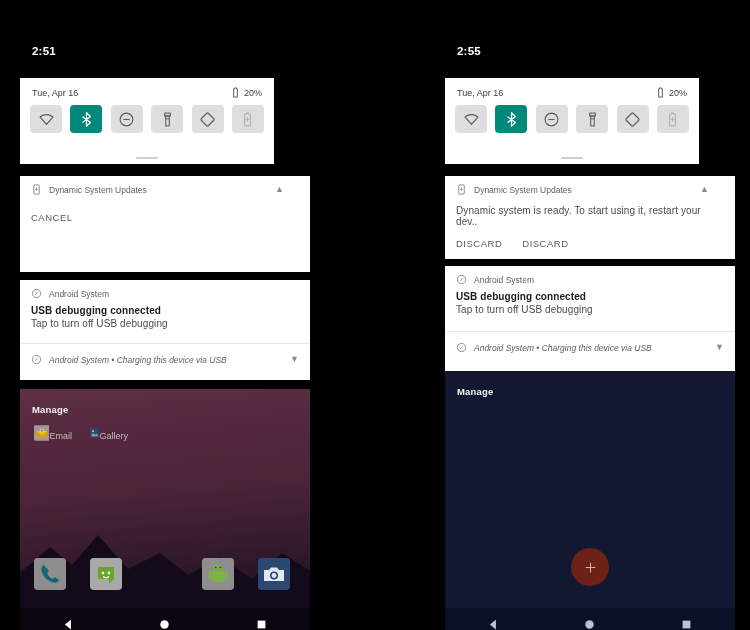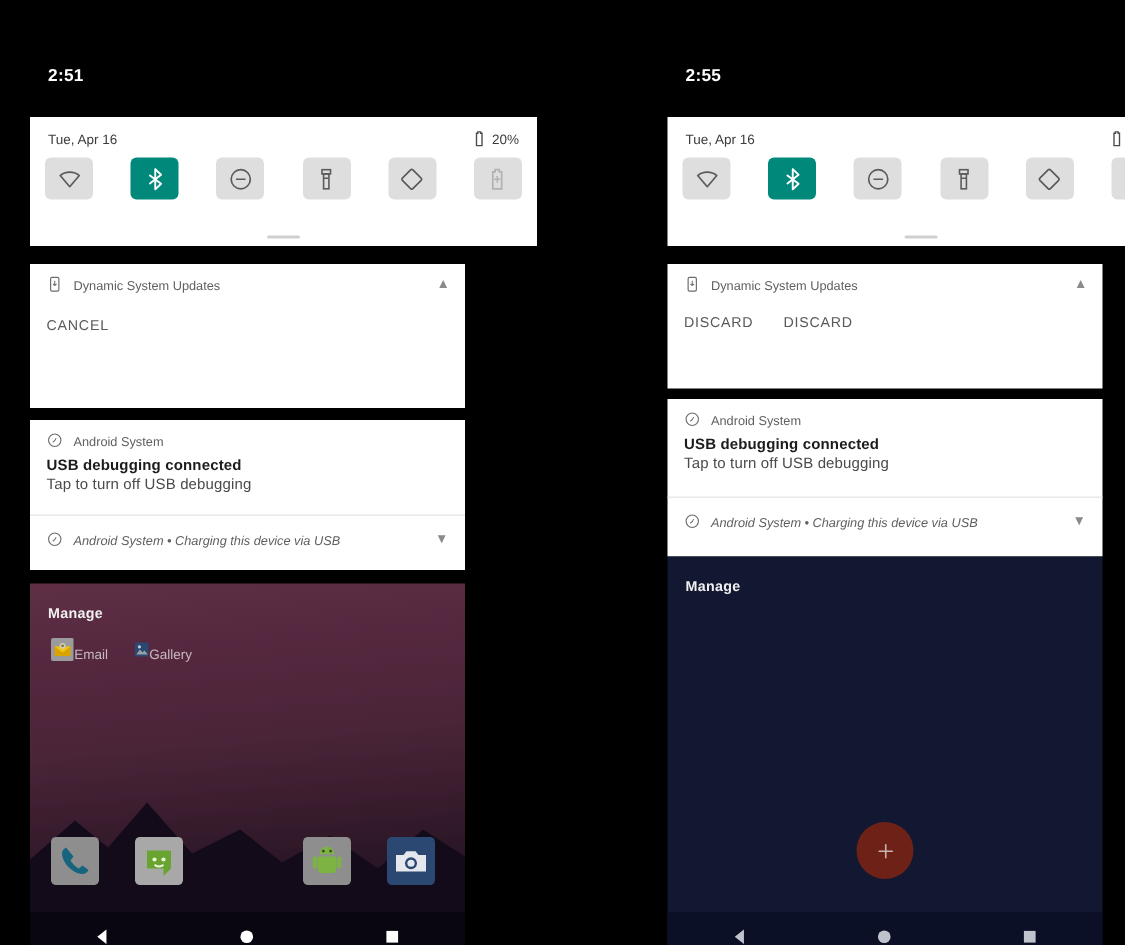--- a/index.html
+++ b/index.html
@@ -16,21 +16,21 @@
   .phone.left  { left: 20px;  width: 290px; }
   .phone.right { left: 445px; width: 290px; }
 
   .clock {
     position: absolute; top: 19px; left: 12px;
     color: #fff; font-size: 11.5px; font-weight: bold;
     letter-spacing: .2px;
   }
 
   .qs-panel {
-    position: absolute; top: 52px; left: 0; width: 338px; height: 86px;
+    position: absolute; top: 52px; left: 0; width: 254px; height: 86px;
     background: #ffffff;
   }
   .qs-status {
     display: flex; justify-content: space-between; align-items: center;
     padding: 9px 12px 0 12px;
     font-size: 9px; color: #3c3c3c;
   }
   .qs-batt { display: flex; align-items: center; gap: 3px; font-size: 9px; color:#3c3c3c; }
 
   .qs-tiles { display: flex; justify-content: space-between; padding: 7px 10px 0 10px; }
@@ -48,21 +48,21 @@
     width: 22px; height: 2px; border-radius: 2px; background: #cfcfcf;
   }
 
   
   .notif {
     position: absolute; left: 0; width: 290px;
     background: #fff;
   }
   .notif-head {
     display: flex; align-items: center; gap: 7px;
-    padding: 8px 10px 6px 11px;
+    padding: 8px 26px 6px 11px;
     font-size: 8.5px; color: #5f5f5f;
   }
   .notif-head .chev { margin-left: auto; color: #8a8a8a; font-size: 9px; line-height:1; }
   .app-ico { width: 11px; height: 11px; flex: none; }
 
   .notif-body { padding: 0 11px 2px 11px; }
   .n-title { font-size: 10px; font-weight: bold; color: #1c1c1c; letter-spacing: .1px; }
   .n-text  { font-size: 10px; color: #4b4b4b; margin-top: 2px; letter-spacing: .1px; }
   .n-right { font-size: 10px; color: #3c3c3c; text-align: right; }
 
@@ -359,20 +359,23 @@
 
     <div class="notif" style="top:150px;height:83px;">
       <div class="notif-head">
         <svg class="app-ico" viewBox="0 0 24 24">
           <rect x="6" y="2" width="12" height="20" rx="2" fill="none" stroke="#6b6b6b" stroke-width="1.7"></rect>
           <path d="M12 7v7m0 0l-2.6-2.6M12 14l2.6-2.6" fill="none" stroke="#6b6b6b" stroke-width="1.5"></path>
         </svg>
         <span>Dynamic System Updates</span>
         <span class="chev">▲</span>
       </div>
+      <div class="notif-body">
+        <div class="n-text" style="margin-top:4px">Dynamic system is ready. To start using it, restart your dev..</div>
+      </div>
       <div class="n-actions" style="padding-top:9px">
         <span class="n-act">DISCARD</span>
         <span class="n-act">DISCARD</span>
       </div>
     </div>
 
     <div class="notif" style="top:240px;height:105px;">
       <div class="notif-head">
         <svg class="app-ico" viewBox="0 0 24 24">
           <circle cx="12" cy="12" r="9" fill="none" stroke="#6b6b6b" stroke-width="1.6"></circle>

